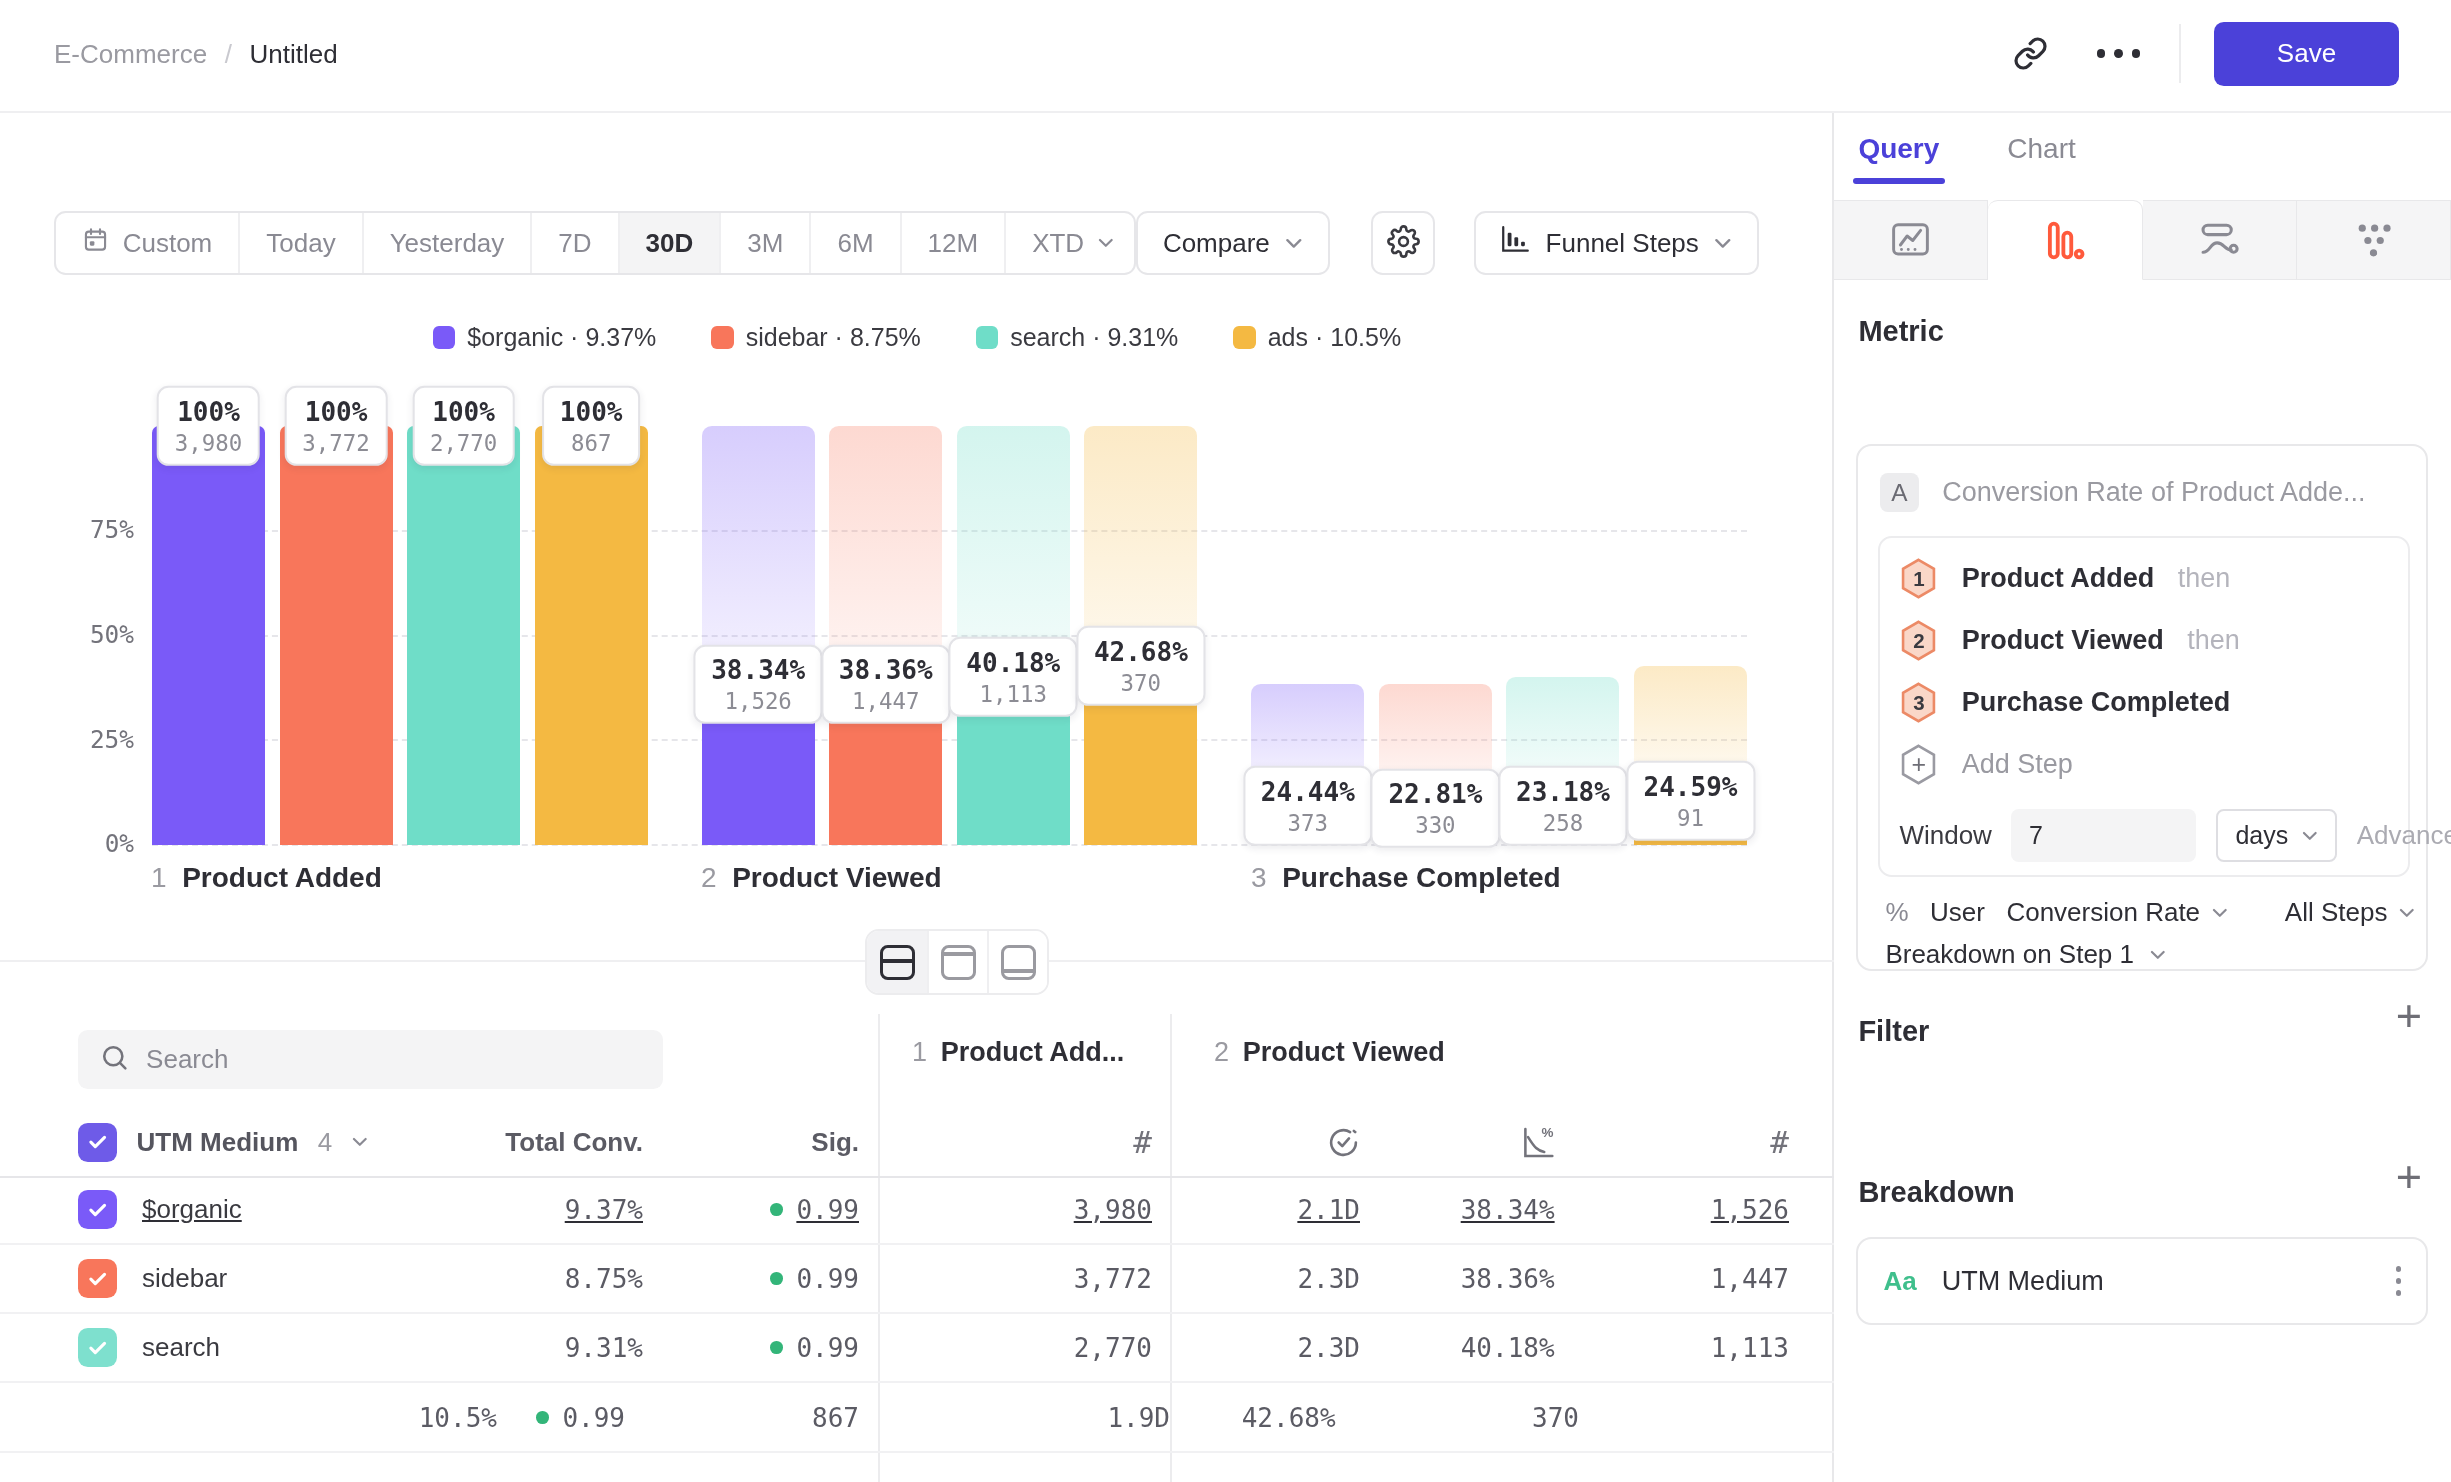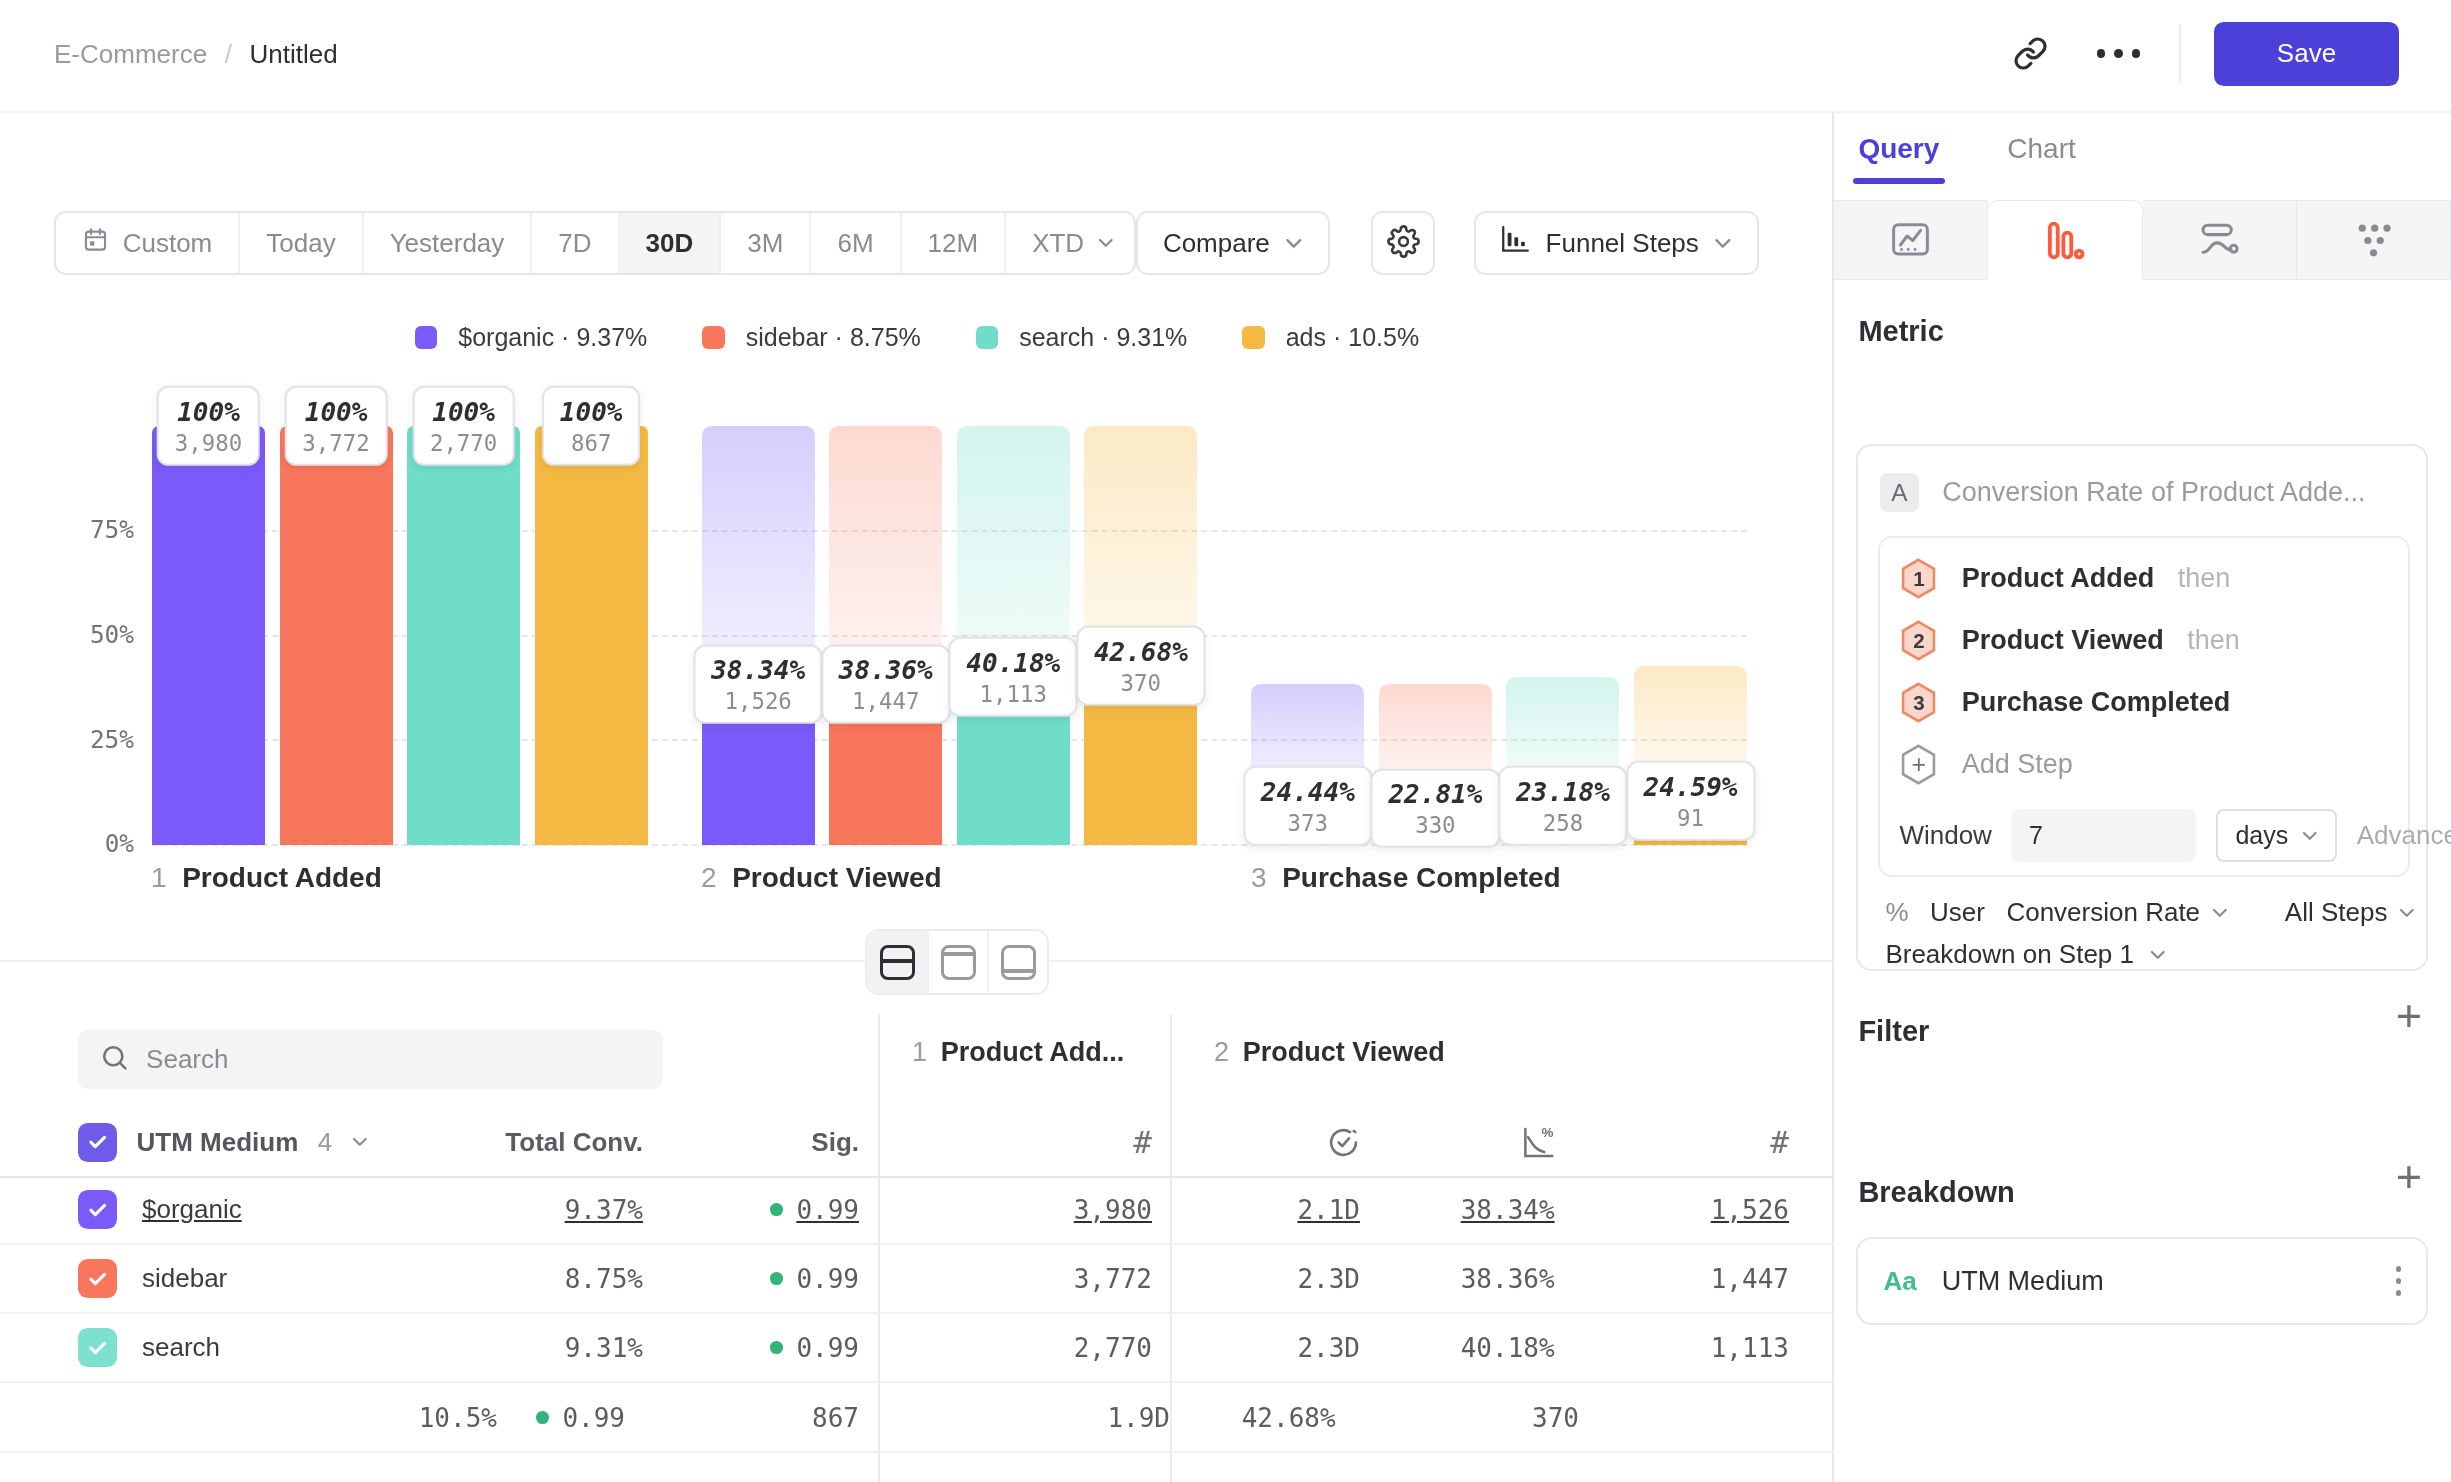--- a/index.html
+++ b/index.html
@@ -35,36 +35,36 @@
   .range-btn svg { color:#8A8A93; }
   .tb-right { margin-left:auto; display:flex; align-items:center; gap:0;}
   .btn-outline { display:flex; align-items:center; gap:15.6px; border:2px solid #E6E6E9; border-radius:11.7px;
     height:64px; padding:0 25px; font-size:26px; color:#2E2E35; background:#fff; cursor:pointer; white-space:nowrap;}
   .chev { color:#8A8A93; display:inline-flex; }
   .gear-btn { width:64px; height:64px; border:2px solid #E6E6E9; border-radius:11.7px; display:flex;
     align-items:center; justify-content:center; color:#3A3A40; background:#fff; cursor:pointer; margin-left:41px; margin-right:39px;}
 
   
   .legend { position:absolute; left:0; top:210px; width:1834px; display:flex; justify-content:center; gap:55px; }
-  .legend-item { display:flex; align-items:center; gap:21px; font-size:25px; color:#3A3A40; }
+  .legend-item { display:flex; align-items:center; gap:12px; font-size:25px; color:#3A3A40; }
   .legend-swatch { width:22.4px; height:22.4px; border-radius:5.9px; }
 
   
   .chart-area { position:absolute; left:54px; top:313px; width:1693px; height:419px; }
   .gridline { position:absolute; left:98px; right:0; border-top:2px dashed #E6E6EA; }
   .ytick { position:absolute; left:0; width:80px; text-align:right; font-size:24.4px; color:#73737B;
     font-family:"DejaVu Sans Mono",monospace; }
   .plot { position:absolute; left:98px; right:0; top:0; bottom:0; display:flex; gap:54px; }
   .step-group { flex:1; display:flex; gap:14.6px; position:relative; }
   .bar-slot { flex:1; position:relative; }
   .bar-ghost { position:absolute; left:0; right:0; bottom:0; border-radius:9.8px 9.8px 0 0; }
   .bar-solid { position:absolute; left:0; right:0; bottom:0; border-radius:6.8px 6.8px 0 0; }
   .bar-label { position:absolute; left:50%; background:#fff; border:2px solid #E3E3E7; border-radius:11.7px;
     padding:7.8px 15.6px 5.9px; text-align:center; box-shadow:0 2.9px 7.8px rgba(40,40,60,.08); white-space:nowrap; z-index:3;}
-  .bar-label .pct { font-family:"DejaVu Sans Mono",monospace; font-size:26px; font-weight:700; color:#2E2E35; line-height:33px;font-style:italic;}
+  .bar-label .pct { font-family:"DejaVu Sans Mono",monospace; font-size:26px; font-weight:700; color:#2E2E35; line-height:33px;}
   .bar-label .cnt { font-family:"DejaVu Sans Mono",monospace; font-size:22.4px; color:#8C8C94; line-height:29px;}
   .step-labels { position:absolute; left:151px; width:1596px; top:749px; display:flex; gap:54px; }
   .step-label { flex:1; font-size:28px; display:flex; gap:15.6px; align-items:baseline;}
   .step-label .num { color:#9A9AA1; }
   .step-label .txt { color:#2E2E35; font-weight:700; }
 
   
   .sec-divider { position:absolute; left:0; top:847px; width:1834px; border-top:2px solid #EFEFF1; }
   .layout-toggle { position:absolute; left:50%; top:816px; transform:translateX(-51px); display:flex;
     border:2px solid #ECECEE; border-radius:13.7px; overflow:hidden; background:#fff; z-index:2;}

